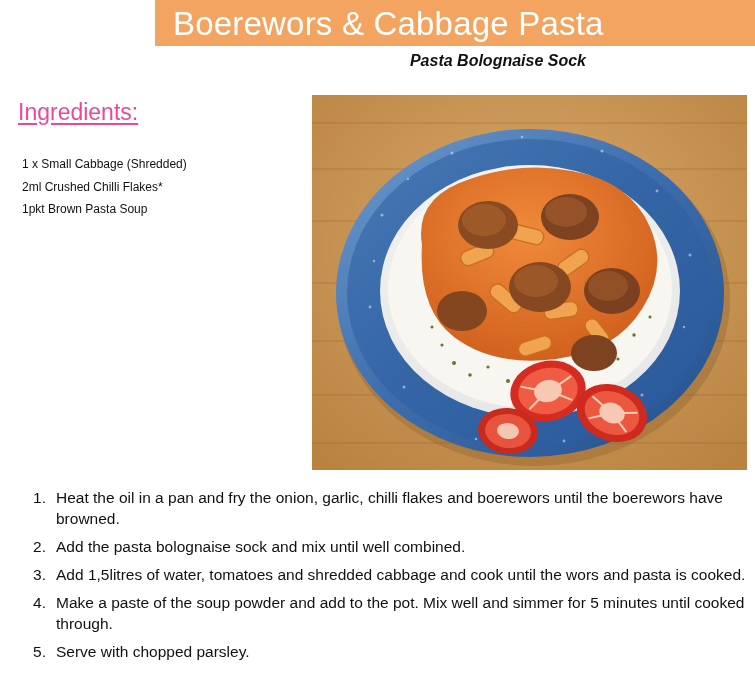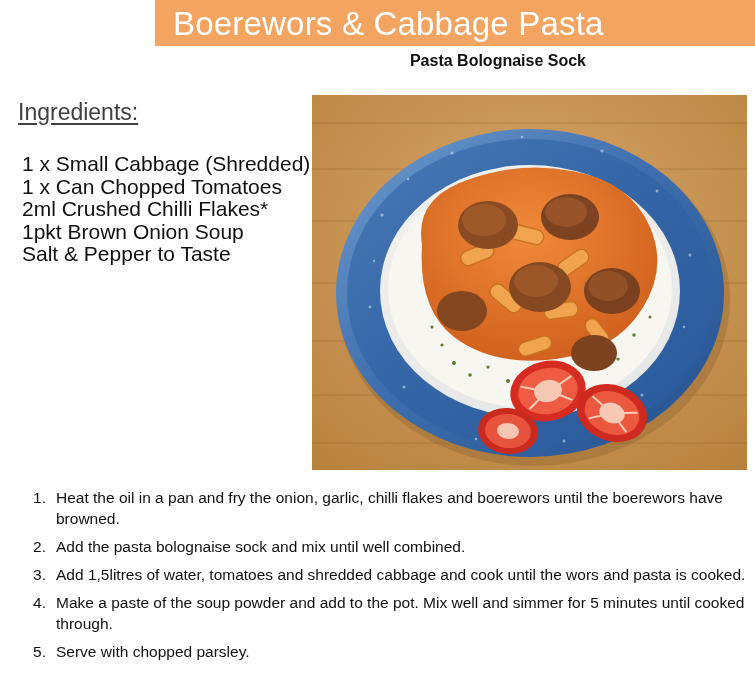--- a/index.html
+++ b/index.html
@@ -43,46 +43,47 @@
     white-space: nowrap;
   }
   .subtitle {
     position: absolute;
     right: 20px;
     top: 52px;
     font-size: 16px;
     font-weight: bold;
     color: #111111;
     white-space: nowrap;
+    font-style: italic;
   }
 
   
   .section-heading {
     font-size: 23px;
     font-weight: 400;
     text-decoration: underline;
     text-underline-offset: 3px;
-    color: #404040;
+    color: #ec4899;
   }
   .ingredients-heading {
     position: absolute;
     left: 18px;
     top: 99px;
   }
   .ingredients-list {
     position: absolute;
     left: 22px;
     top: 153px;
     width: 280px;
     list-style: none;
     margin: 0;
     padding: 0;
   }
   .ingredients-list li {
-    font-size: 21px;
+    font-size: 12px;
     line-height: 22.5px;
     color: #111;
     white-space: nowrap;
   }
 
   
   .photo {
     position: absolute;
     left: 312px;
     top: 95px;
@@ -136,24 +137,22 @@
   <div class="title-banner">
     <span class="title-text">Boerewors &amp; Cabbage Pasta</span>
   </div>
 
   <div class="subtitle">Pasta Bolognaise Sock</div>
 
   <div class="section-heading ingredients-heading">Ingredients:</div>
 
   <ul class="ingredients-list">
     <li>1 x Small Cabbage (Shredded)</li>
-    <li>1 x Can Chopped Tomatoes</li>
     <li>2ml Crushed Chilli Flakes*</li>
-    <li>1pkt Brown Onion Soup</li>
-    <li>Salt &amp; Pepper to Taste</li>
+    <li>1pkt Brown Pasta Soup</li>
   </ul>
 
   <div class="photo">
     <svg width="435" height="375" viewBox="0 0 435 375" xmlns="http://www.w3.org/2000/svg">
       <defs>
         <radialGradient id="woodg" cx="50%" cy="40%" r="75%">
           <stop offset="0%" stop-color="#d8a96d"></stop>
           <stop offset="100%" stop-color="#b9823f"></stop>
         </radialGradient>
         <linearGradient id="rimg" x1="0" y1="0" x2="1" y2="1">

